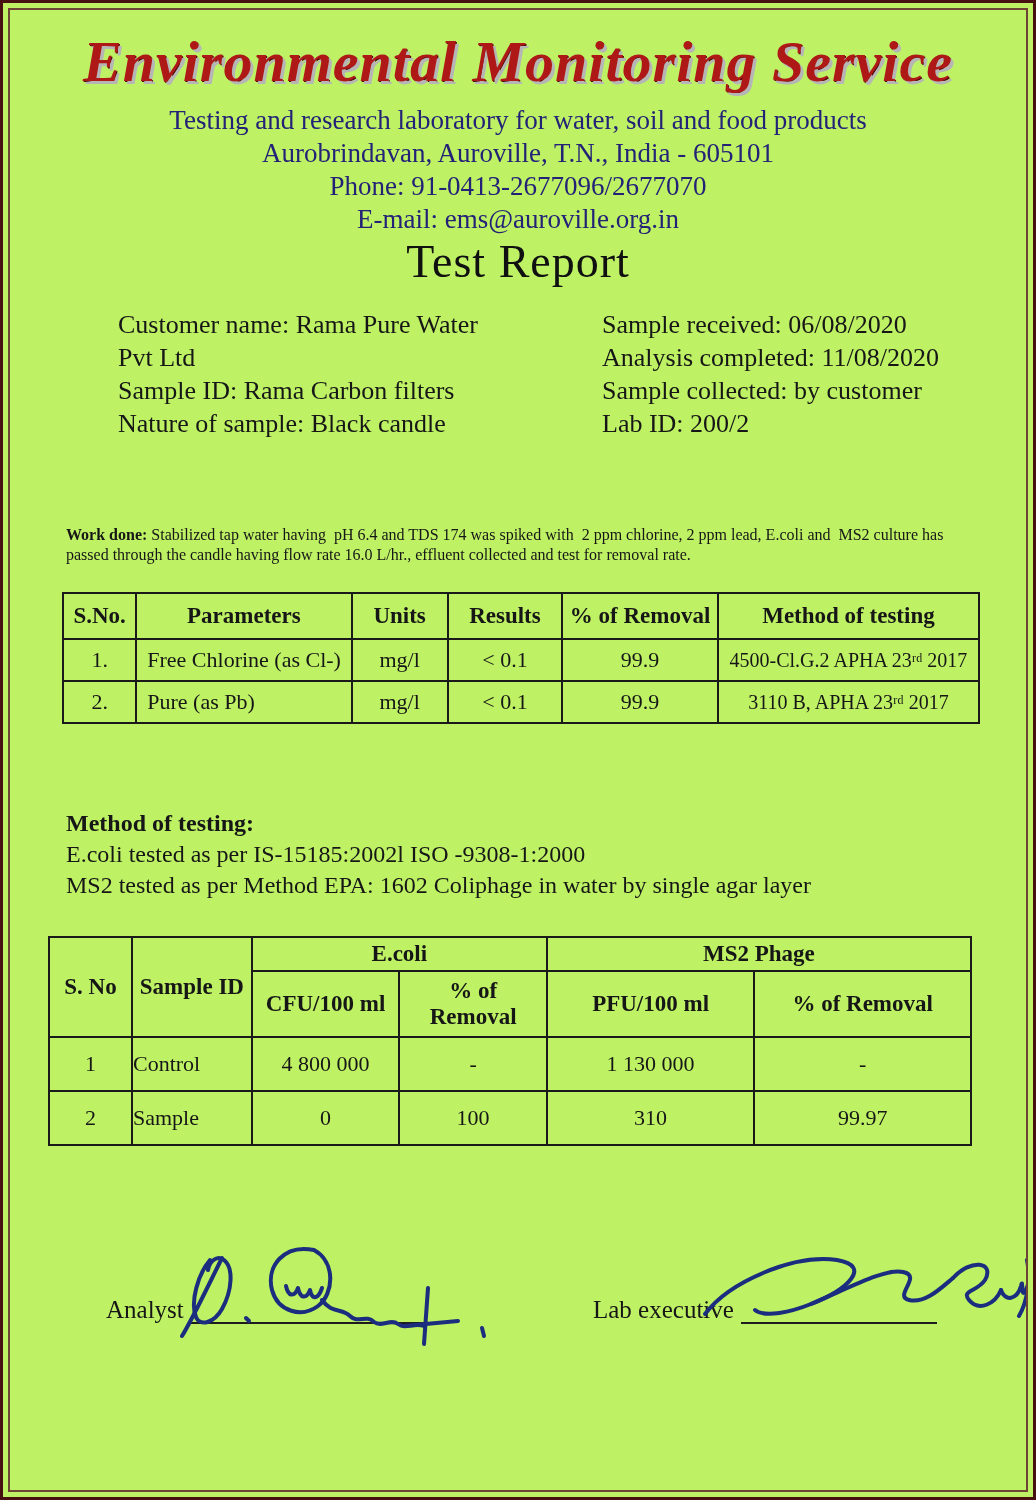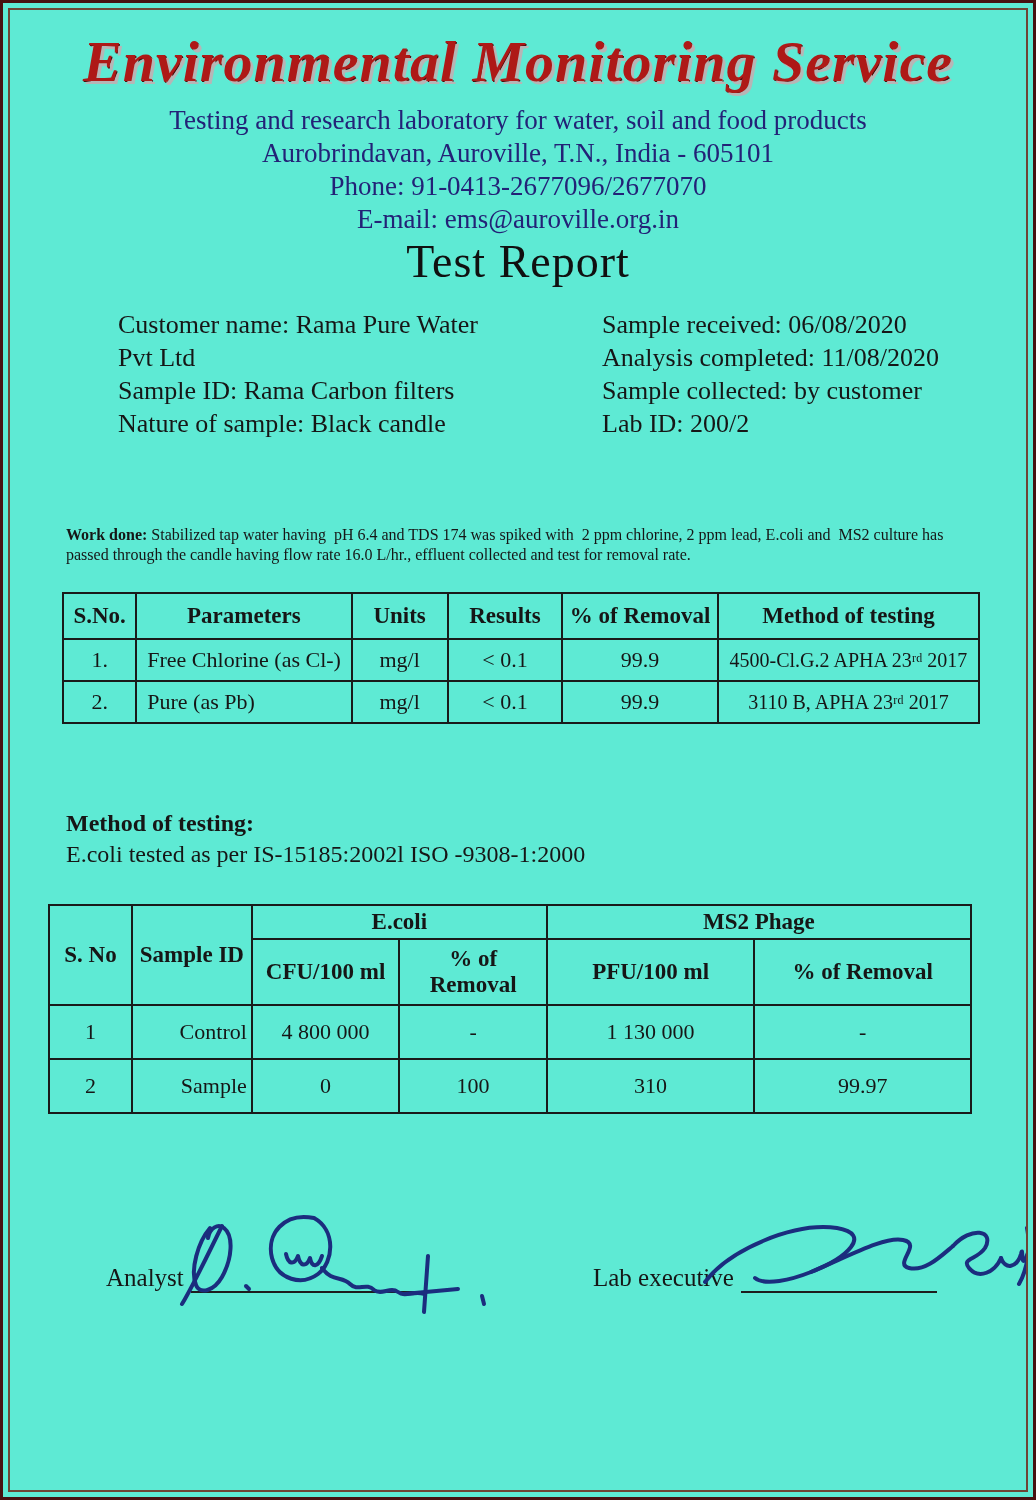--- a/index.html
+++ b/index.html
@@ -1,21 +1,21 @@
 <!DOCTYPE html>
 <html><head>
 <meta charset="utf-8">
 <style>
   html, body { margin: 0; padding: 0; background: #ffffff; }
   .page {
     width: 1036px; height: 1500px;
     box-sizing: border-box;
     border: 3px solid #471111;
     padding: 5px;
-    background: #5eead4;
+    background: #bef264;
     font-family: "Liberation Serif", serif;
     color: #161616;
     overflow: hidden;
     position: relative;
   }
   .frame {
     width: 100%; height: 100%;
     box-sizing: border-box;
     border: 2px solid #6e4434;
     padding-top: 14px;
@@ -65,21 +65,21 @@
 
   .method-block { margin: 84px 0 0 56px; font-size: 24px; line-height: 1.3; }
   .method-heading { font-weight: bold; }
 
   .t2 { margin: 34px 0 0 38px; width: 924px; font-size: 22px; }
   .t2 th { font-size: 23px; padding: 4px; }
   .t2 td { padding: 4px; height: 44px; }
   .t2 .group-th { padding: 3px; }
   .t2 .sub-th { height: 56px; }
   .t2 .prewrap { white-space: pre-line; }
-  .t2 .sample-id { text-align: right; padding-left: 20px; margin-left: 44px; }
+  .t2 .sample-id { text-align: left; padding-left: 0; margin-left: 44px; }
 
   
   .sig-row { position: relative; margin-top: 78px; height: 180px; font-size: 25px; }
   .sig-group { position: absolute; top: 72px; white-space: nowrap; }
   .sig-analyst { left: 96px; }
   .sig-lab { left: 583px; }
   .sig-line { display: inline-block; border-bottom: 2px solid #1d1d1d; height: 1.05em; margin-left: 7px; vertical-align: bottom; }
   .sig-analyst .sig-line { width: 236px; }
   .sig-lab .sig-line { width: 196px; }
   .sig-svg { position: absolute; pointer-events: none; }
@@ -154,20 +154,21 @@
           <td>&lt; 0.1</td>
           <td>99.9</td>
           <td class="method-cell">3110 B, APHA 23ʳᵈ 2017</td>
         </tr>
       </tbody>
     </table>
 
     <div class="method-block">
       <div class="method-heading">Method of testing:</div>
       <div>E.coli tested as per IS-15185:2002l ISO -9308-1:2000</div>
+      <div>MS2 tested as per Method EPA: 1602 Coliphage in water by single agar layer</div>
     </div>
 
     <table class="t2">
       <colgroup>
         <col style="width:9%">
           <col style="width:13%">
           <col style="width:16%">
         <col style="width:16%">
           <col style="width:22.5%">
           <col style="width:23.5%">

